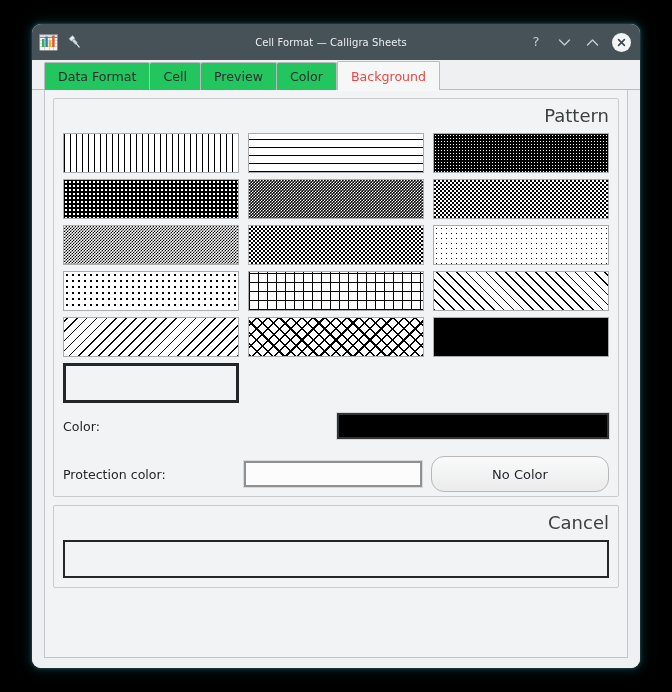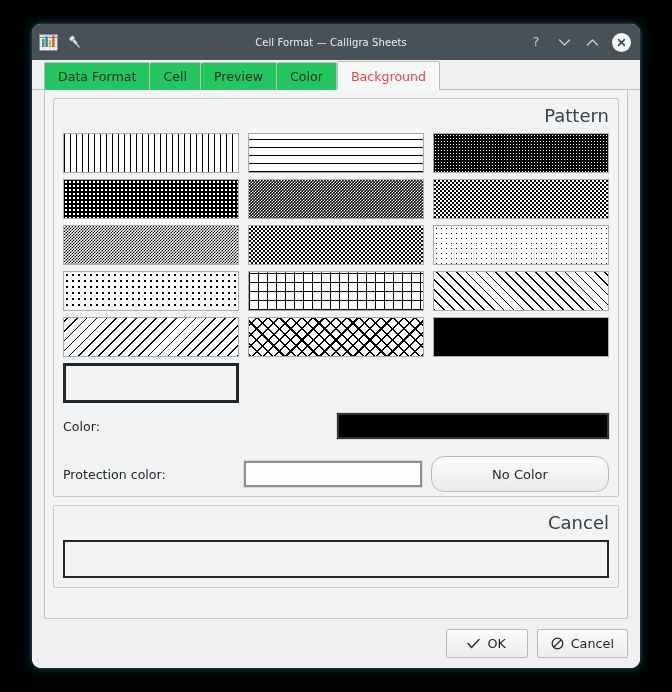--- a/index.html
+++ b/index.html
@@ -399,35 +399,16 @@
           </div>
         </div>
 
         <div class="group">
           <div class="group-title">Cancel</div>
           <div class="preview-box"></div>
         </div>
 
       </div>
 
-      <div class="buttonbar">
-        <div class="dlgbtn">
-          <span>
-            <svg width="13" height="11" viewBox="0 0 13 11">
-              <polyline points="1,5.6 4.6,9.4 12,1.6" fill="none" stroke="#2b2f31" stroke-width="1.5" stroke-linecap="round" stroke-linejoin="round"></polyline>
-            </svg>
-          </span>
-          <span>OK</span>
-        </div>
-        <div class="dlgbtn">
-          <span>
-            <svg width="13" height="13" viewBox="0 0 13 13">
-              <circle cx="6.5" cy="6.5" r="5.3" fill="none" stroke="#2b2f31" stroke-width="1.3"></circle>
-              <line x1="2.7" y1="10.3" x2="10.3" y2="2.7" stroke="#2b2f31" stroke-width="1.3"></line>
-            </svg>
-          </span>
-          <span>Cancel</span>
-        </div>
-      </div>
     </div>
 
   </div>
 </div>
 
 </body></html>

